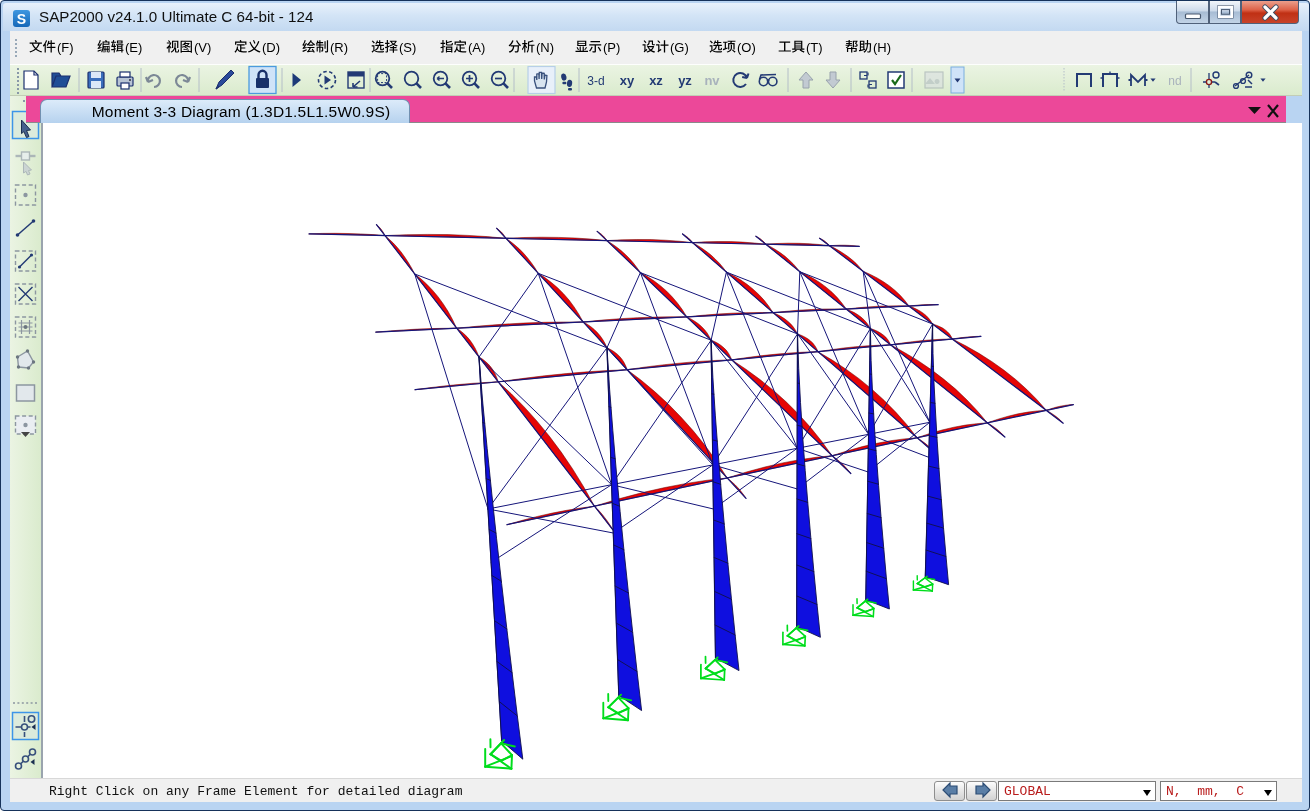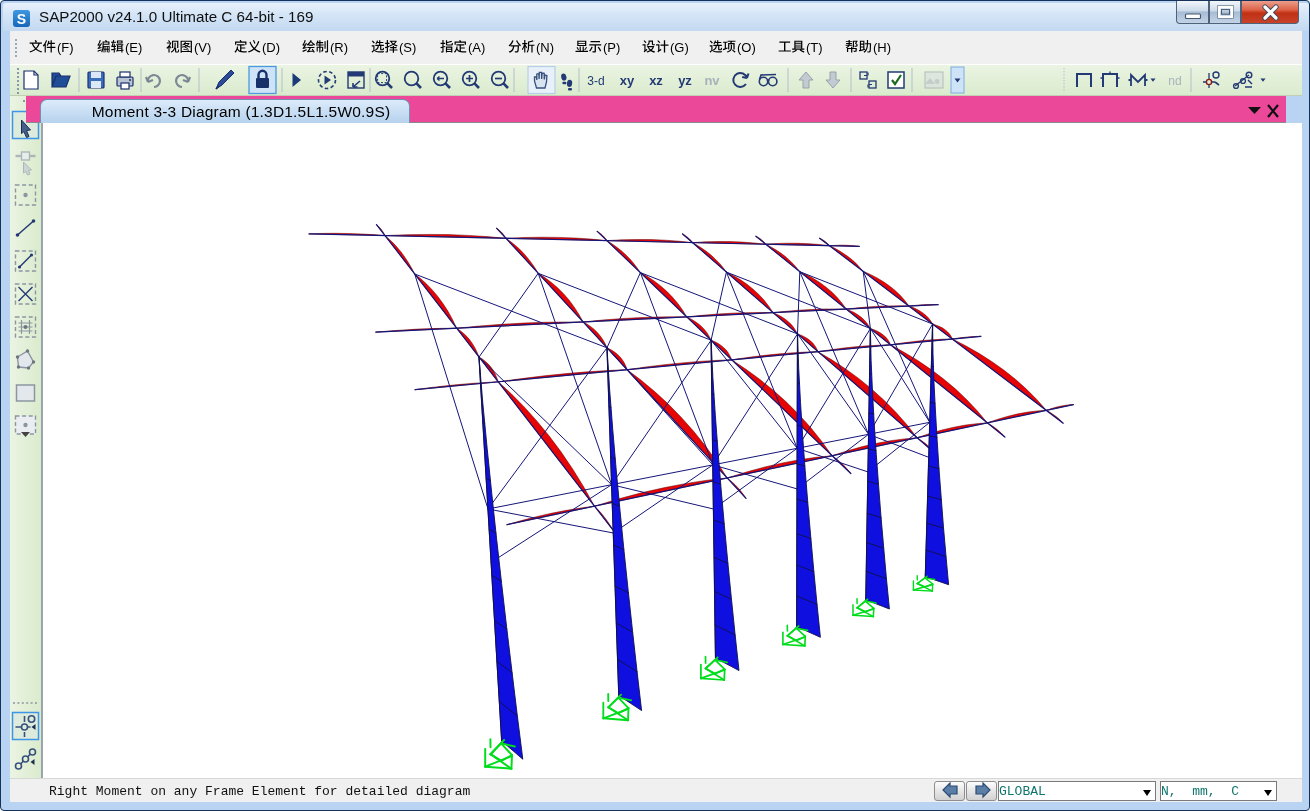--- a/index.html
+++ b/index.html
@@ -25,29 +25,29 @@
   background:linear-gradient(#dcebfa,#b6d2ee); border:1px solid #7290b0; border-bottom:none;
   border-radius:7px 7px 0 0; font-size:15.5px; letter-spacing:0.2px; color:#000; text-align:center; line-height:24px; padding-left:32px; }
 #canvas { position:absolute; left:41px; top:122px; width:1260px; height:655px; background:#fff;
   border-left:1px solid #9aa4ae; }
 #statusbar { position:absolute; left:9px; top:777px; width:1292px; height:24px; background:#f0f0f0;
   border-top:1px solid #d8d8d8; font-family:"Liberation Mono", monospace; }
 #stext { position:absolute; left:39px; top:5px; font-size:13px; color:#111; }
 .navbtn { position:absolute; top:2px; width:31px; height:20px; background:linear-gradient(#fdfdfd,#e8e8e8 45%,#d2d2d2);
   border:1px solid #8e8e8e; border-radius:3px; }
 .combo { position:absolute; top:2px; height:20px; background:#fff; border:1px solid #7a7a7a;
-  font-size:13px; color:#0f766e; line-height:19px; }
+  font-size:13px; color:#b91c1c; line-height:19px; padding-left:5px; }
 .carr { position:absolute; right:4px; top:8px; width:0; height:0; border:4.5px solid transparent;
   border-top:6px solid #000; }
 </style></head>
 <body>
 <div id="win">
   <div id="title">
       <div id="sicon">S</div>
-      <div id="ttext">SAP2000 v24.1.0 Ultimate C 64-bit - 169</div>
+      <div id="ttext">SAP2000 v24.1.0 Ultimate C 64-bit - 124</div>
     </div>
   <div id="bmin" class="wbtn"><svg width="33" height="23">
         <rect x="8.5" y="13" width="15" height="4.5" rx="1" fill="#fff" stroke="#46576e" stroke-width="1.2"></rect>
       </svg></div>
   <div id="bmax" class="wbtn"><svg width="32" height="23">
         <rect x="8" y="4.5" width="15" height="12.5" fill="none" stroke="#46576e" stroke-width="1"></rect>
         <rect x="9.2" y="5.8" width="12.6" height="10" fill="none" stroke="#fff" stroke-width="2.4"></rect>
         <rect x="11.5" y="8.6" width="8" height="4.6" fill="none" stroke="#46576e" stroke-width="1"></rect>
       </svg></div>
   <div id="bclose" class="wbtn"><svg width="58" height="23">
@@ -699,21 +699,21 @@
 <line x1="931.3" y1="590.1" x2="931.7" y2="583.0" stroke="#00dd1c" stroke-width="1.42"></line>
 <line x1="916.3" y1="582.5" x2="931.3" y2="590.1" stroke="#00dd1c" stroke-width="1.42"></line>
 <line x1="931.6" y1="583.5" x2="912.4" y2="589.0" stroke="#00dd1c" stroke-width="1.42"></line>
 <line x1="916.2" y1="574.7" x2="916.3" y2="578.9" stroke="#00dd1c" stroke-width="1.42"></line>
 <line x1="933.7" y1="578.5" x2="923.8" y2="576.9" stroke="#00dd1c" stroke-width="1.42"></line>
 <line x1="916.3" y1="582.5" x2="926.1" y2="575.2" stroke="#00dd1c" stroke-width="1.42"></line>
 </g>
       </g>
   </svg>
   <div id="statusbar">
-    <div id="stext">Right Moment on any Frame Element for detailed diagram</div>
+    <div id="stext">Right Click on any Frame Element for detailed diagram</div>
     <div class="navbtn" style="left:924px"><svg width="29" height="18">
           <path d="M19,4 L12,4 L12,1 L5,8 L12,15 L12,12 L19,12 Z" fill="#5a7ea6" stroke="#2c4c74" stroke-width="1.2" transform="translate(3,0)"></path>
         </svg></div>
     <div class="navbtn" style="left:956px"><svg width="29" height="18">
           <path d="M10,4 L17,4 L17,1 L24,8 L17,15 L17,12 L10,12 Z" fill="#5a7ea6" stroke="#2c4c74" stroke-width="1.2" transform="translate(-1,0)"></path>
         </svg></div>
     <div class="combo" style="left:988px; width:158px;">GLOBAL<div class="carr"></div></div>
     <div class="combo" style="left:1150px; width:117px;">N,&nbsp; mm,&nbsp; C<div class="carr"></div></div>
   </div>
 </div>

